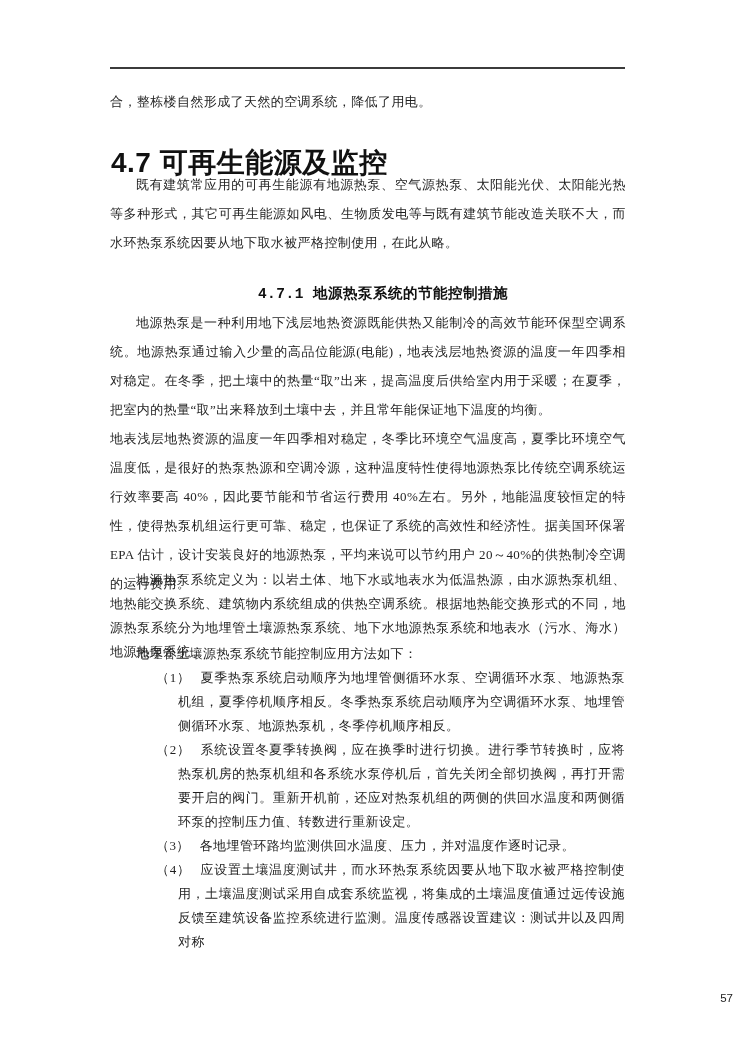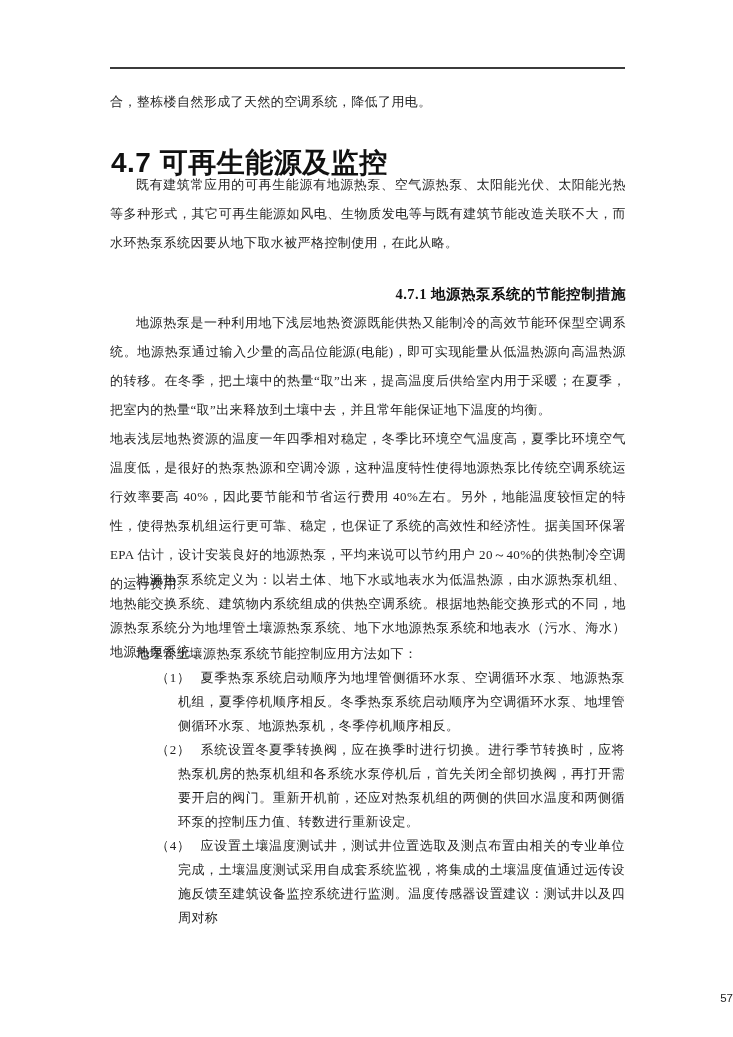--- a/index.html
+++ b/index.html
@@ -42,26 +42,26 @@
     line-height: 30px;
     color: #111111;
     text-align: left;
     letter-spacing: 0.5px;
   }
   .heading-2 {
     position: absolute;
     left: 140px;
     top: 283px;
     width: 486px;
-    font-family: Liberation Serif, serif;
+    font-family: Liberation Mono, monospace;
     font-size: 14.5px;
     font-weight: bold;
     line-height: 22px;
     color: #111111;
-    text-align: right;
+    text-align: center;
     letter-spacing: 0.5px;
   }
   .list-wrap {
     position: absolute;
     left: 178px;
     top: 666px;
     width: 447px;
   }
   .list-item {
     font-size: 13px;
@@ -90,35 +90,38 @@
   <div class="header-rule"></div>
 
   <div class="block" style="top:87px;">合，整栋楼自然形成了天然的空调系统，降低了用电。</div>
 
   <div class="heading-1">4.7 可再生能源及监控</div>
 
   <div class="block indent" style="top:170px;">既有建筑常应用的可再生能源有地源热泵、空气源热泵、太阳能光伏、太阳能光热等多种形式，其它可再生能源如风电、生物质发电等与既有建筑节能改造关联不大，而水环热泵系统因要从地下取水被严格控制使用，在此从略。</div>
 
   <div class="heading-2">4.7.1 地源热泵系统的节能控制措施</div>
 
-  <div class="block indent" style="top:308px;">地源热泵是一种利用地下浅层地热资源既能供热又能制冷的高效节能环保型空调系统。地源热泵通过输入少量的高品位能源(电能)，即可实现能量从低温热源向高温热源的转移。在冬季，把土壤中的热量“取”出来，提高温度后供给室内用于采暖；在夏季，把室内的热量“取”出来释放到土壤中去，并且常年能保证地下温度的均衡。</div>
+  <div class="block indent" style="top:308px;">地源热泵是一种利用地下浅层地热资源既能供热又能制冷的高效节能环保型空调系统。地源热泵通过输入少量的高品位能源(电能)，地表浅层地热资源的温度一年四季相对稳定。在冬季，把土壤中的热量“取”出来，提高温度后供给室内用于采暖；在夏季，把室内的热量“取”出来释放到土壤中去，并且常年能保证地下温度的均衡。</div>
 
   <div class="block" style="top:424px;">地表浅层地热资源的温度一年四季相对稳定，冬季比环境空气温度高，夏季比环境空气温度低，是很好的热泵热源和空调冷源，这种温度特性使得地源热泵比传统空调系统运行效率要高 40%，因此要节能和节省运行费用 40%左右。另外，地能温度较恒定的特性，使得热泵机组运行更可靠、稳定，也保证了系统的高效性和经济性。据美国环保署 EPA 估计，设计安装良好的地源热泵，平均来说可以节约用户 20～40%的供热制冷空调的运行费用。</div>
 
   <div class="block indent tight" style="top:568px;">地源热泵系统定义为：以岩土体、地下水或地表水为低温热源，由水源热泵机组、地热能交换系统、建筑物内系统组成的供热空调系统。根据地热能交换形式的不同，地源热泵系统分为地埋管土壤源热泵系统、地下水地源热泵系统和地表水（污水、海水）地源热泵系统。</div>
 
   <div class="block indent tight" style="top:642px;">地埋管土壤源热泵系统节能控制应用方法如下：</div>
 
   <div class="list-wrap">
     <div class="list-item">
       <span class="list-num">（1）</span><span>夏季热泵系统启动顺序为地埋管侧循环水泵、空调循环水泵、地源热泵机组，夏季停机顺序相反。冬季热泵系统启动顺序为空调循环水泵、地埋管侧循环水泵、地源热泵机，冬季停机顺序相反。</span>
     </div>
     <div class="list-item">
       <span class="list-num">（2）</span><span>系统设置冬夏季转换阀，应在换季时进行切换。进行季节转换时，应将热泵机房的热泵机组和各系统水泵停机后，首先关闭全部切换阀，再打开需要开启的阀门。重新开机前，还应对热泵机组的两侧的供回水温度和两侧循环泵的控制压力值、转数进行重新设定。</span>
     </div>
     <div class="list-item">
-      <span class="list-num">（4）</span><span>应设置土壤温度测试井，测试井位置选取及测点布置由相关的专业单位完成，土壤温度测试采用自成套系统监视，将集成的土壤温度值通过远传设施反馈至建筑设备监控系统进行监测。温度传感器设置建议：测试井以及四周对称</span>
+      <span class="list-num">（3）</span><span>各地埋管环路均监测供回水温度、压力，并对温度作逐时记录。</span>
+    </div>
+    <div class="list-item">
+      <span class="list-num">（4）</span><span>应设置土壤温度测试井，而水环热泵系统因要从地下取水被严格控制使用，土壤温度测试采用自成套系统监视，将集成的土壤温度值通过远传设施反馈至建筑设备监控系统进行监测。温度传感器设置建议：测试井以及四周对称</span>
     </div>
   </div>
 
   <div class="page-number">57</div>
 
 </div>
 
 </body></html>

